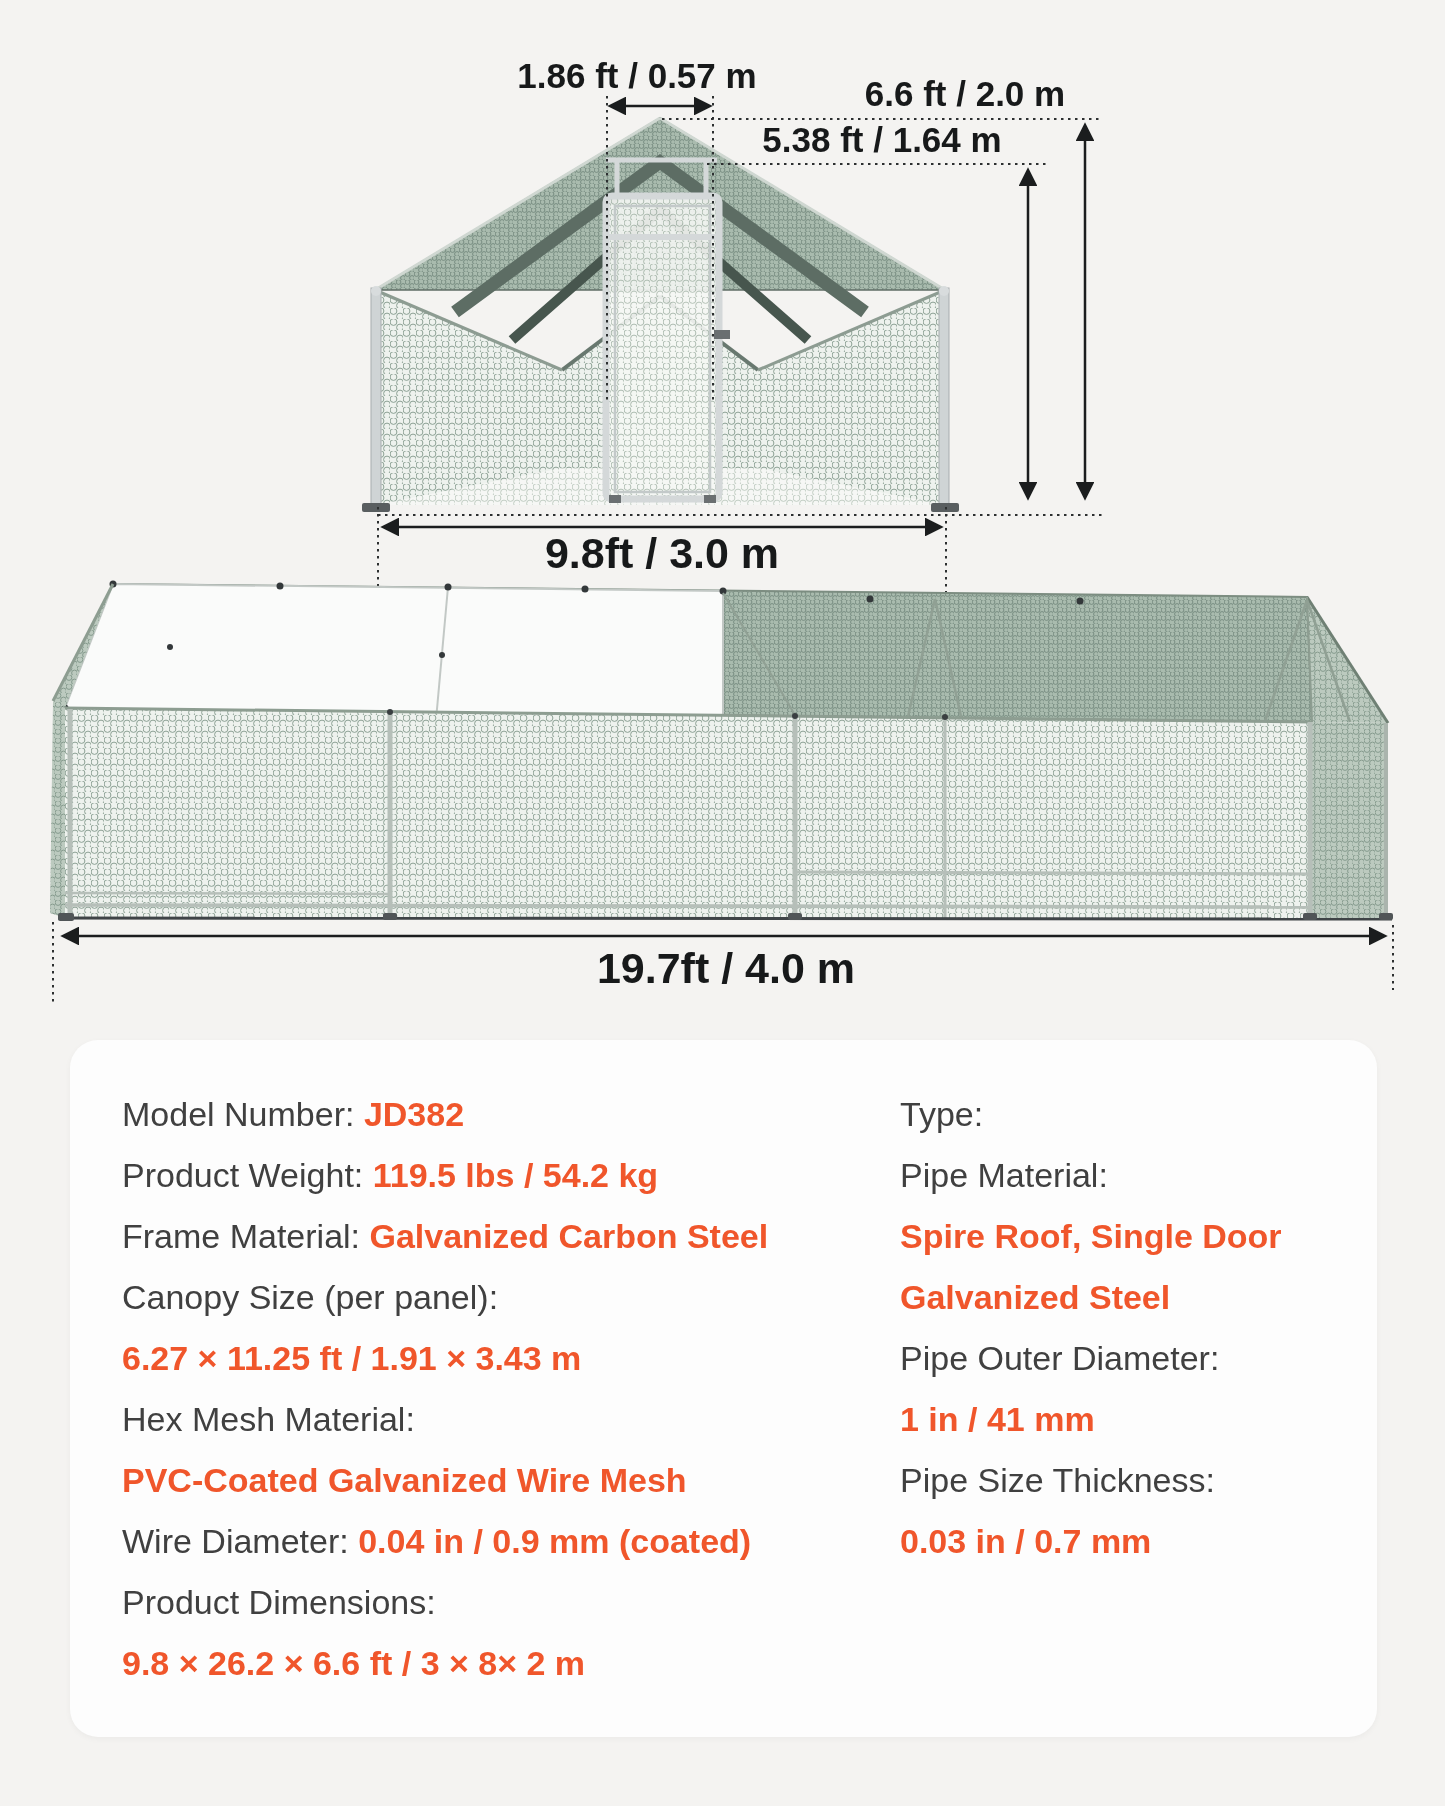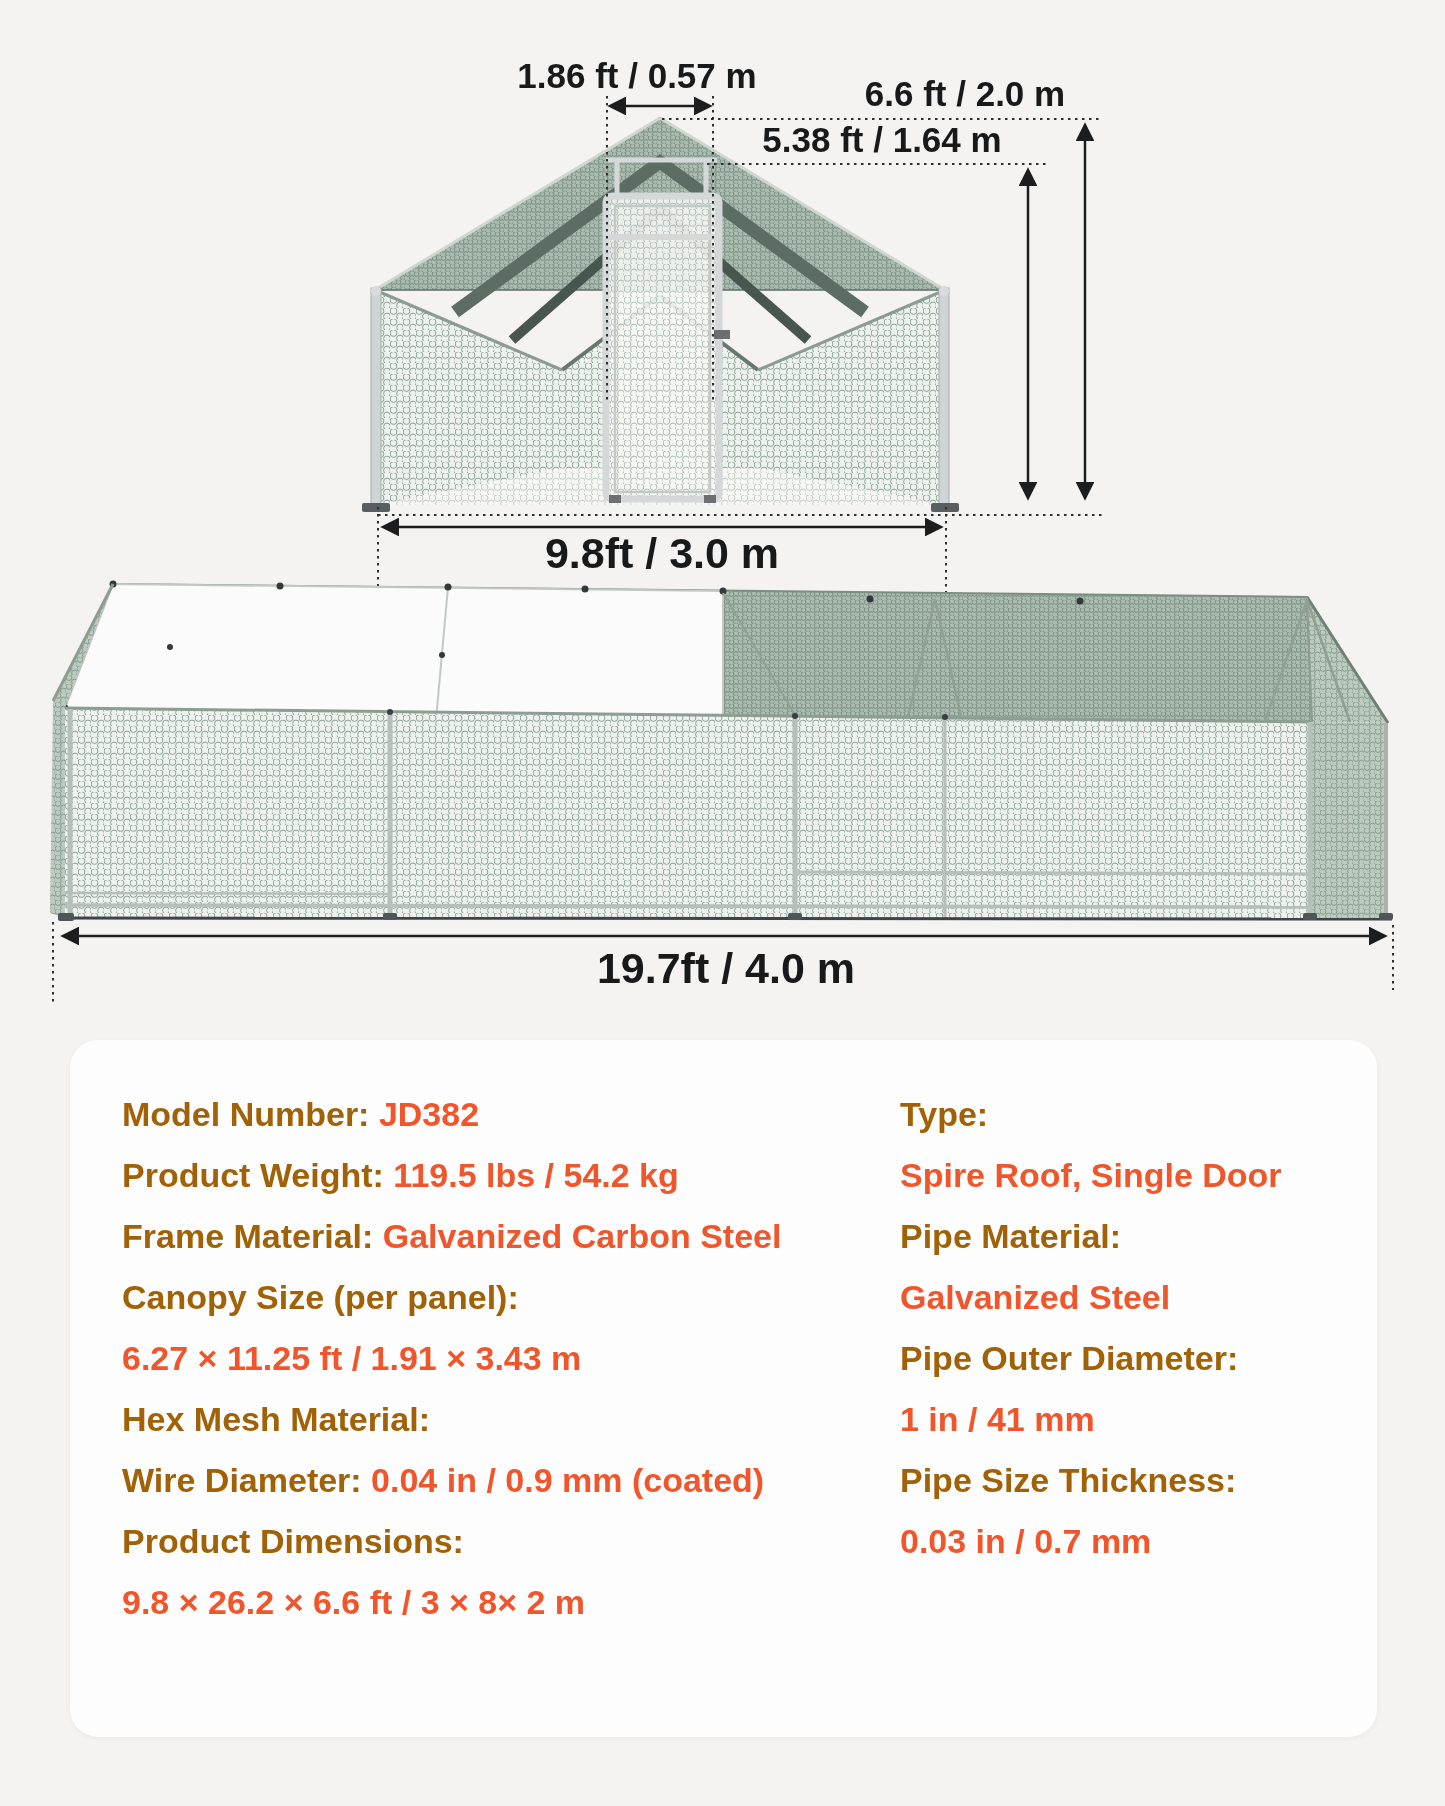--- a/index.html
+++ b/index.html
@@ -18,21 +18,21 @@
     position:absolute;left:70px;top:1040px;width:1307px;height:697px;
     background:#fdfdfd;border-radius:28px;
     box-shadow:0 2px 6px rgba(0,0,0,0.04);
   }
   .spec-col{position:absolute;top:44px;}
   .spec-col.left{left:52px;width:720px;}
   .spec-col.right{left:830px;width:440px;}
   .spec-line{
     font-size:34px;line-height:61px;white-space:nowrap;
   }
-  .spec-line .lab{color:#a16207;font-weight:700;}
+  .spec-line .lab{color:#404040;font-weight:400;}
   .spec-line .val{color:#f0562b;font-weight:700;text-align:right;}
 </style>
 </head>
 <body>
 
 <div class="stage">
 
 <svg id="diagrams" width="1445" height="1010" viewBox="0 0 1445 1010">
   <defs>
     <marker id="arr" viewBox="0 0 10 10" refX="8" refY="5" markerWidth="7.5" markerHeight="7.5" orient="auto-start-reverse">
@@ -193,28 +193,29 @@
 </svg>
 
 <div class="spec-card">
   <div class="spec-col left">
     <div class="spec-line"><span class="lab">Model Number: </span><span class="val">JD382</span></div>
     <div class="spec-line"><span class="lab">Product Weight: </span><span class="val">119.5 lbs / 54.2 kg</span></div>
     <div class="spec-line"><span class="lab">Frame Material: </span><span class="val">Galvanized Carbon Steel</span></div>
     <div class="spec-line"><span class="lab">Canopy Size (per panel):</span><span class="val"></span></div>
     <div class="spec-line"><span class="lab"></span><span class="val">6.27 × 11.25 ft / 1.91 × 3.43 m</span></div>
     <div class="spec-line"><span class="lab">Hex Mesh Material:</span><span class="val"></span></div>
+    <div class="spec-line"><span class="lab"></span><span class="val">PVC-Coated Galvanized Wire Mesh</span></div>
     <div class="spec-line"><span class="lab">Wire Diameter: </span><span class="val">0.04 in / 0.9 mm (coated)</span></div>
     <div class="spec-line"><span class="lab">Product Dimensions:</span><span class="val"></span></div>
     <div class="spec-line"><span class="lab"></span><span class="val">9.8 × 26.2 × 6.6 ft / 3 × 8× 2 m</span></div>
   </div>
   <div class="spec-col right">
     <div class="spec-line"><span class="lab">Type:</span><span class="val"></span></div>
+    <div class="spec-line"><span class="lab">Pipe Material:</span><span class="val"></span></div>
     <div class="spec-line"><span class="lab"></span><span class="val">Spire Roof, Single Door</span></div>
-    <div class="spec-line"><span class="lab">Pipe Material:</span><span class="val"></span></div>
     <div class="spec-line"><span class="lab"></span><span class="val">Galvanized Steel</span></div>
     <div class="spec-line"><span class="lab">Pipe Outer Diameter:</span><span class="val"></span></div>
     <div class="spec-line"><span class="lab"></span><span class="val">1 in / 41 mm</span></div>
     <div class="spec-line"><span class="lab">Pipe Size Thickness:</span><span class="val"></span></div>
     <div class="spec-line"><span class="lab"></span><span class="val">0.03 in / 0.7 mm</span></div>
   </div>
 </div>
 
 </div>
 

